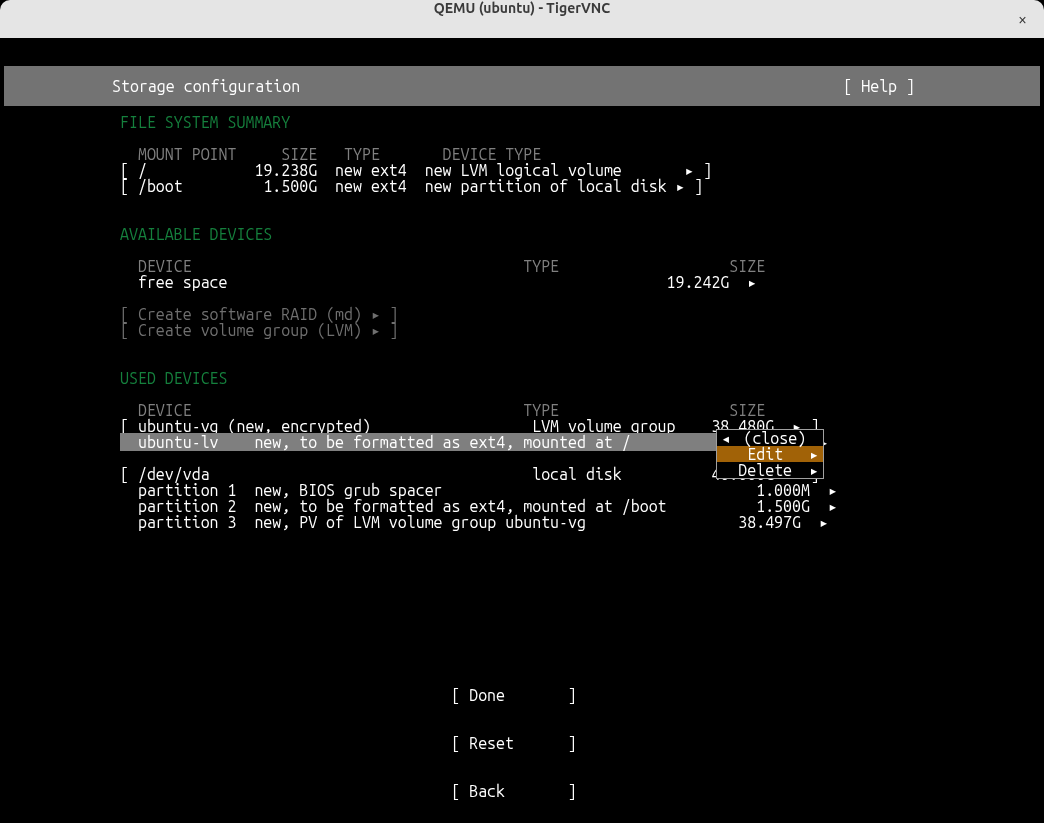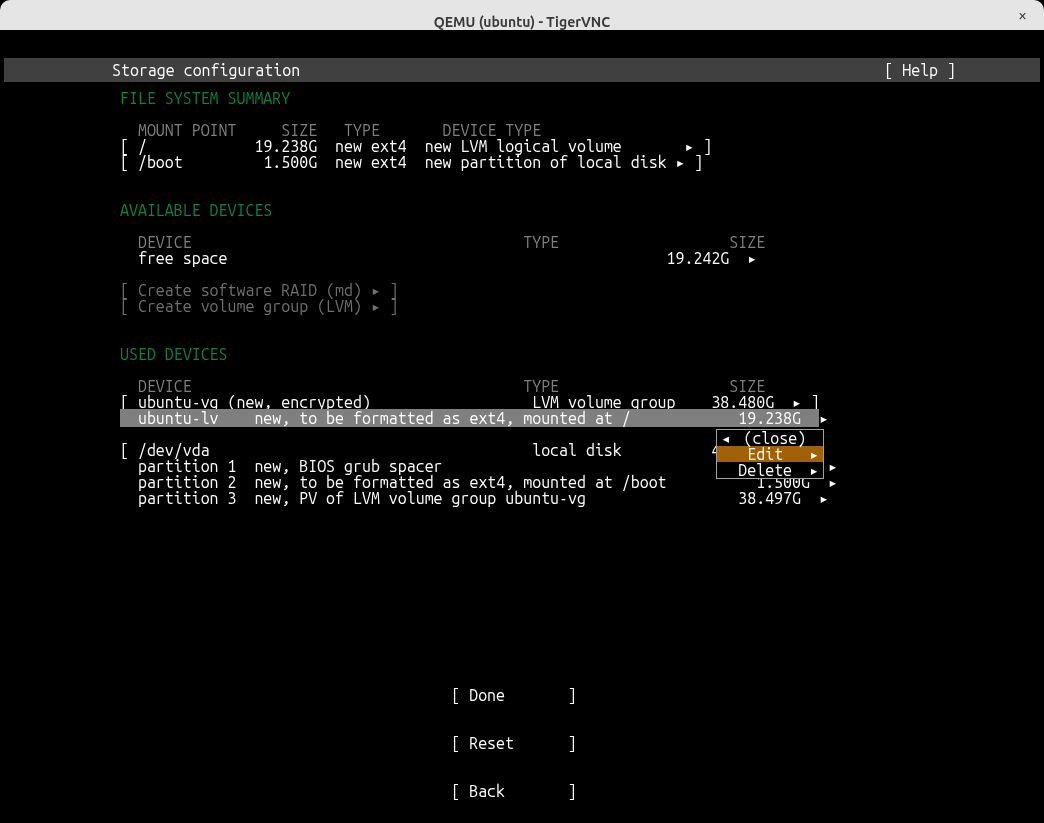--- a/index.html
+++ b/index.html
@@ -14,23 +14,23 @@
       line-height: 16px;
       color: #fff;
       width: 1044px;
       height: 823px;
       overflow: hidden;
       position: relative;
     }
     .titlebar {
       background: #e5e5e5;
       color: #3a3a3a;
-      height: 30px;
+      height: 38px;
       display: flex;
-      align-items: flex-end;
+      align-items: flex-start;
       justify-content: center;
       position: relative;
       font-family: "Ubuntu", sans-serif;
       font-size: 14px;
       font-weight: bold;
       border-radius: 10px 10px 0 0;
     }
     .titlebar .close {
       position: absolute;
       right: 10px;
@@ -41,34 +41,34 @@
       cursor: pointer;
       color: #333;
       font-size: 16px;
       font-weight: normal;
     }
     .outer-shell {
       background: #000;
       padding: 4px;
     }
     .header-bar {
-      background: #404040;
+      background: #737373;
       color: #fff;
       padding: 0 8px;
-      height: 24px;
+      height: 40px;
       display: flex;
       align-items: center;
       margin-top: 24px;
       justify-content: space-between;
     }
     .header-left {
       margin-left: 100px;
     }
     .header-right {
-      margin-right: 76px;
+      margin-right: 117px;
     }
     .term {
       padding: 8px 116px 0 116px;
       color: #fff;
     }
     .section-label {
       color: #15803d;
       margin-top: 0;
       margin-bottom: 0;
     }

